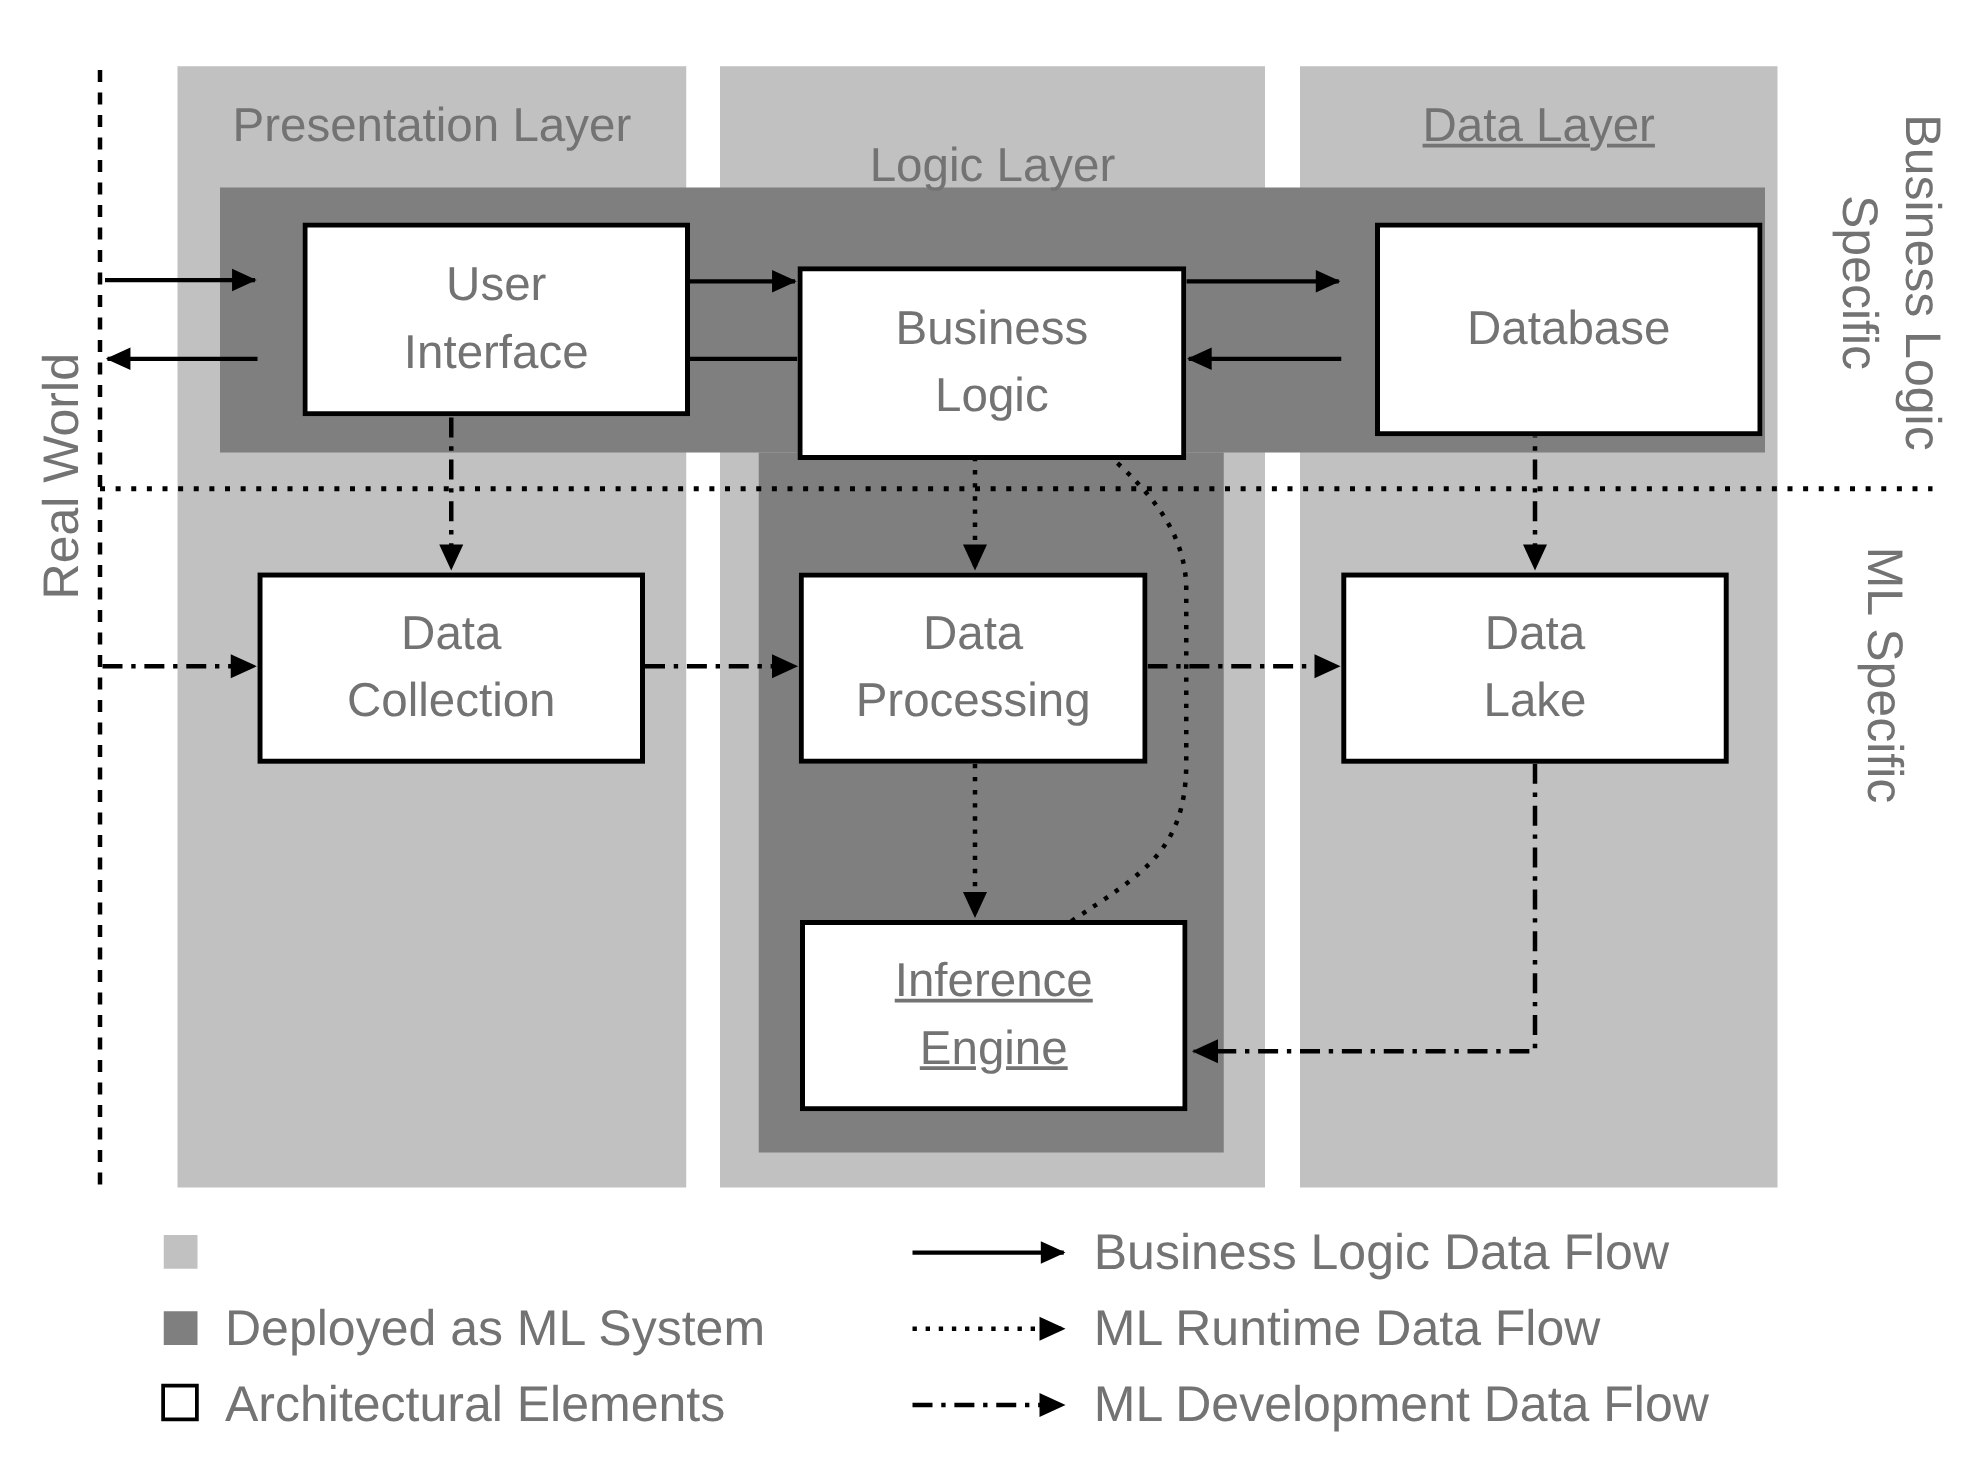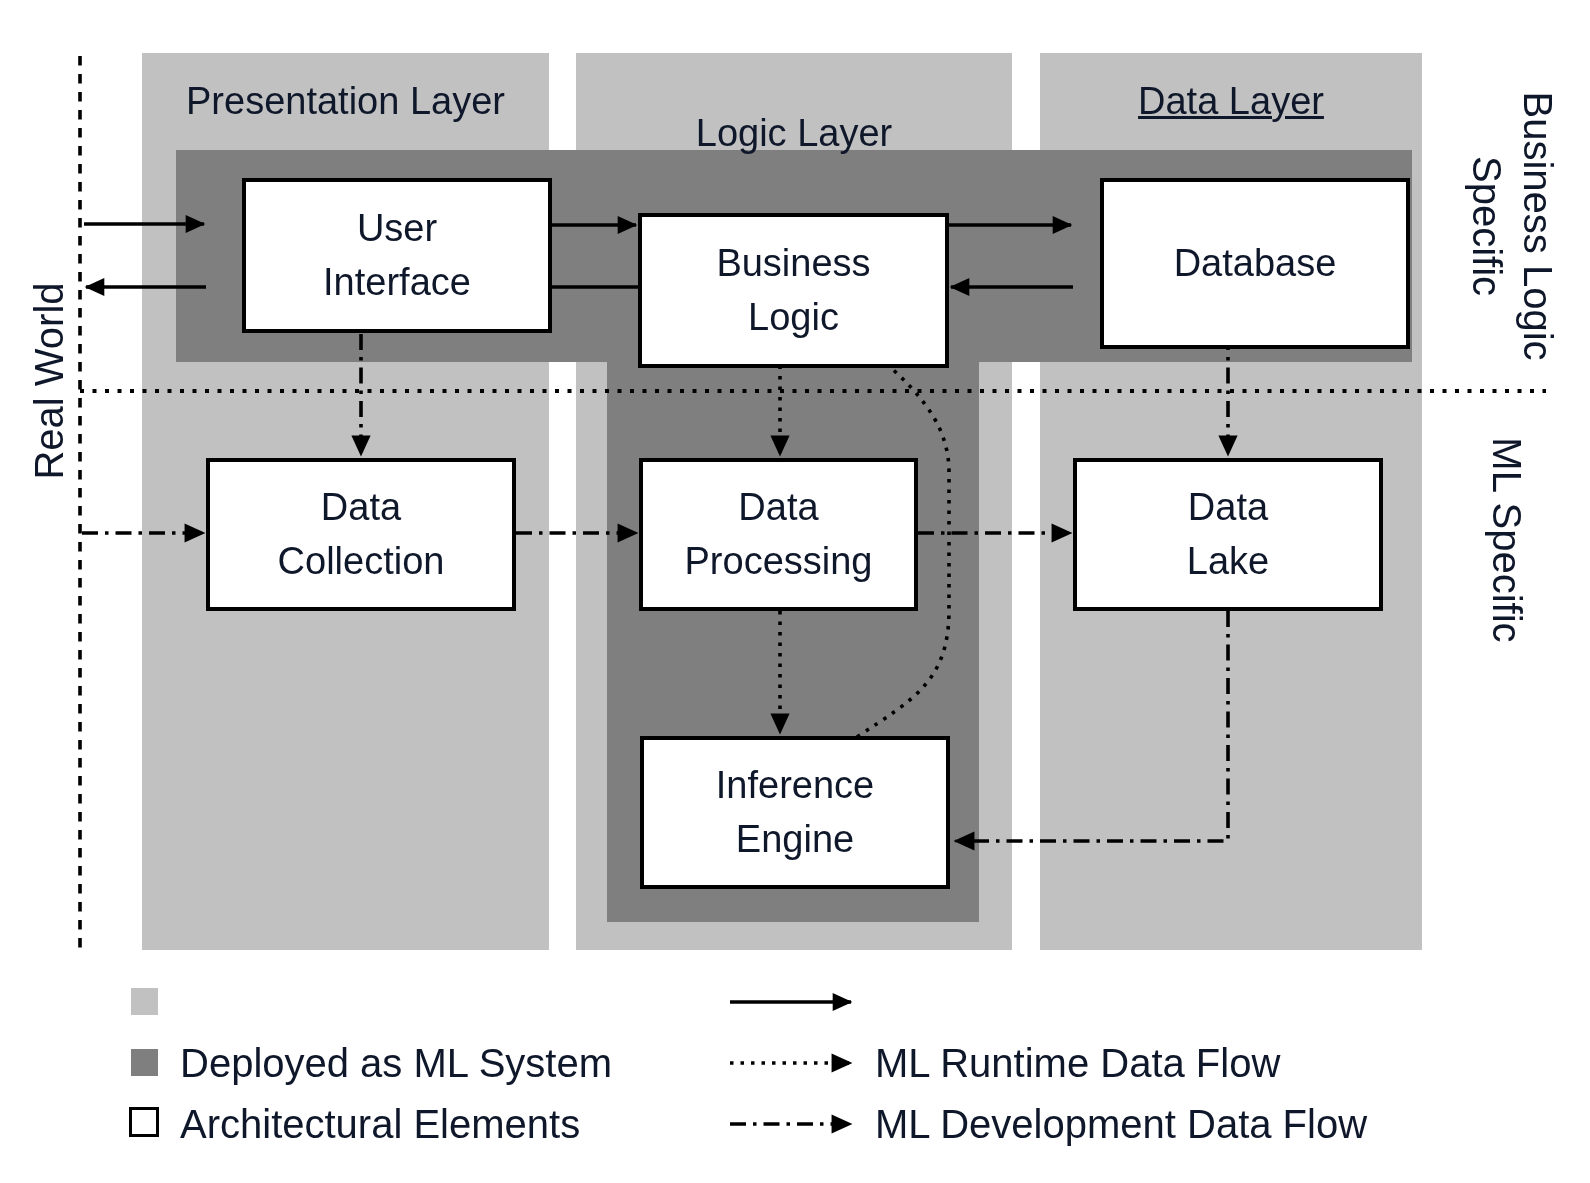--- a/index.html
+++ b/index.html
@@ -1,18 +1,18 @@
 <!DOCTYPE html>
 <html><head>
 <meta charset="utf-8">
 <style>
   html,body{margin:0;padding:0;background:#ffffff;}
   .stage{
     position:relative;width:1590px;height:1183px;background:#ffffff;overflow:hidden;
-    font-family:"Liberation Sans","DejaVu Sans",sans-serif;color:#0f172a;
+    font-family:"Liberation Sans","DejaVu Sans",sans-serif;color:#737373;
   }
   .abs{position:absolute;}
   .col{background:#c1c1c1;}
   .dark{background:#7f7f7f;}
   .hdr{
     display:flex;align-items:center;justify-content:center;
     font-size:38px;letter-spacing:0px;white-space:nowrap;
   }
   .node{
     background:#ffffff;border:4px solid #000;box-sizing:border-box;
@@ -90,32 +90,33 @@
 Interface</div>
   <div class="abs node" style="left:638px;top:178px;width:311px;height:155px;margin-top:35px;">Business
 Logic</div>
   <div class="abs node" style="left:1100px;top:178px;width:310px;height:171px;">Database</div>
   <div class="abs node" style="left:206px;top:458px;width:310px;height:153px;">Data
 Collection</div>
   <div class="abs node" style="left:639px;top:458px;width:279px;height:153px;">Data
 Processing</div>
   <div class="abs node" style="left:1073px;top:458px;width:310px;height:153px;">Data
 Lake</div>
-  <div class="abs node" style="left:640px;top:736px;width:310px;height:153px;">Inference
+  <div class="abs node" style="left:640px;top:736px;width:310px;height:153px;text-decoration:underline;">Inference
 Engine</div>
 
   <div class="abs vlabel rot-ccw" style="left:-110px;top:356px;width:320px;height:50px;">Real World</div>
   <div class="abs vlabel rot-cw" style="left:1302px;top:174px;width:420px;height:104px;">Business Logic
 Specific</div>
   <div class="abs vlabel rot-cw" style="left:1346px;top:515px;width:320px;height:50px;">ML Specific</div>
 
   <div class="abs swatch col" style="left:131px;top:988px;width:27px;height:27px;"></div>
 
   <div class="abs swatch dark" style="left:131px;top:1049px;width:27px;height:27px;"></div>
   <div class="abs legend-label" style="left:180px;top:1037px;height:52px;">Deployed as ML System</div>
 
   <div class="abs swatch" style="left:129px;top:1107px;width:30px;height:30px;background:#fff;border:3.5px solid #000;"></div>
   <div class="abs legend-label" style="left:180px;top:1098px;height:52px;">Architectural Elements</div>
 
+  <div class="abs legend-label" style="left:875px;top:976px;height:52px;">Business Logic Data Flow</div>
   <div class="abs legend-label" style="left:875px;top:1037px;height:52px;">ML Runtime Data Flow</div>
   <div class="abs legend-label" style="left:875px;top:1098px;height:52px;">ML Development Data Flow</div>
 
 </div>
 
 </body></html>

